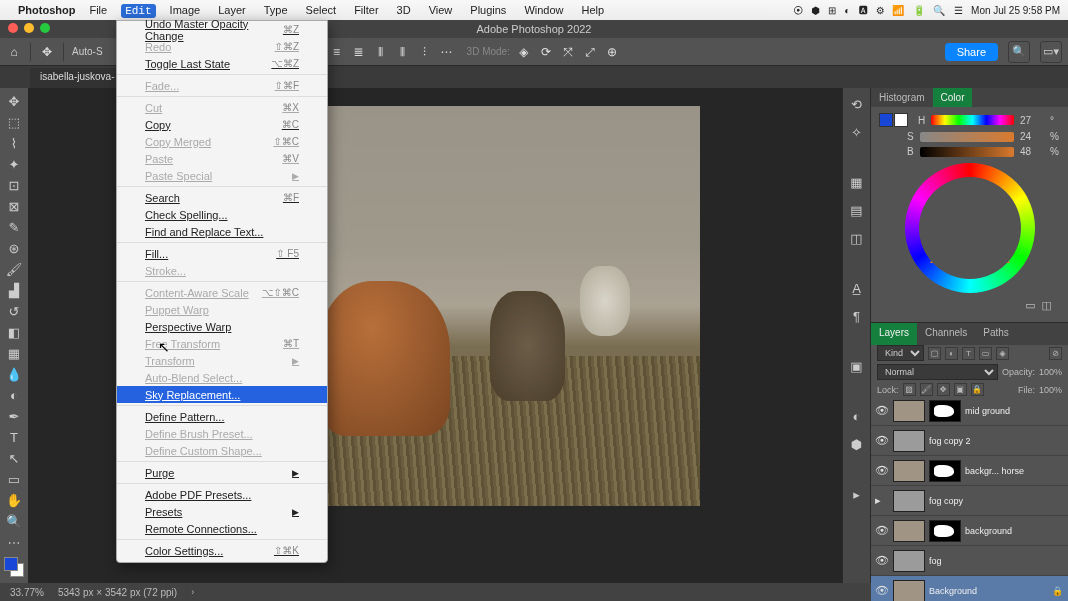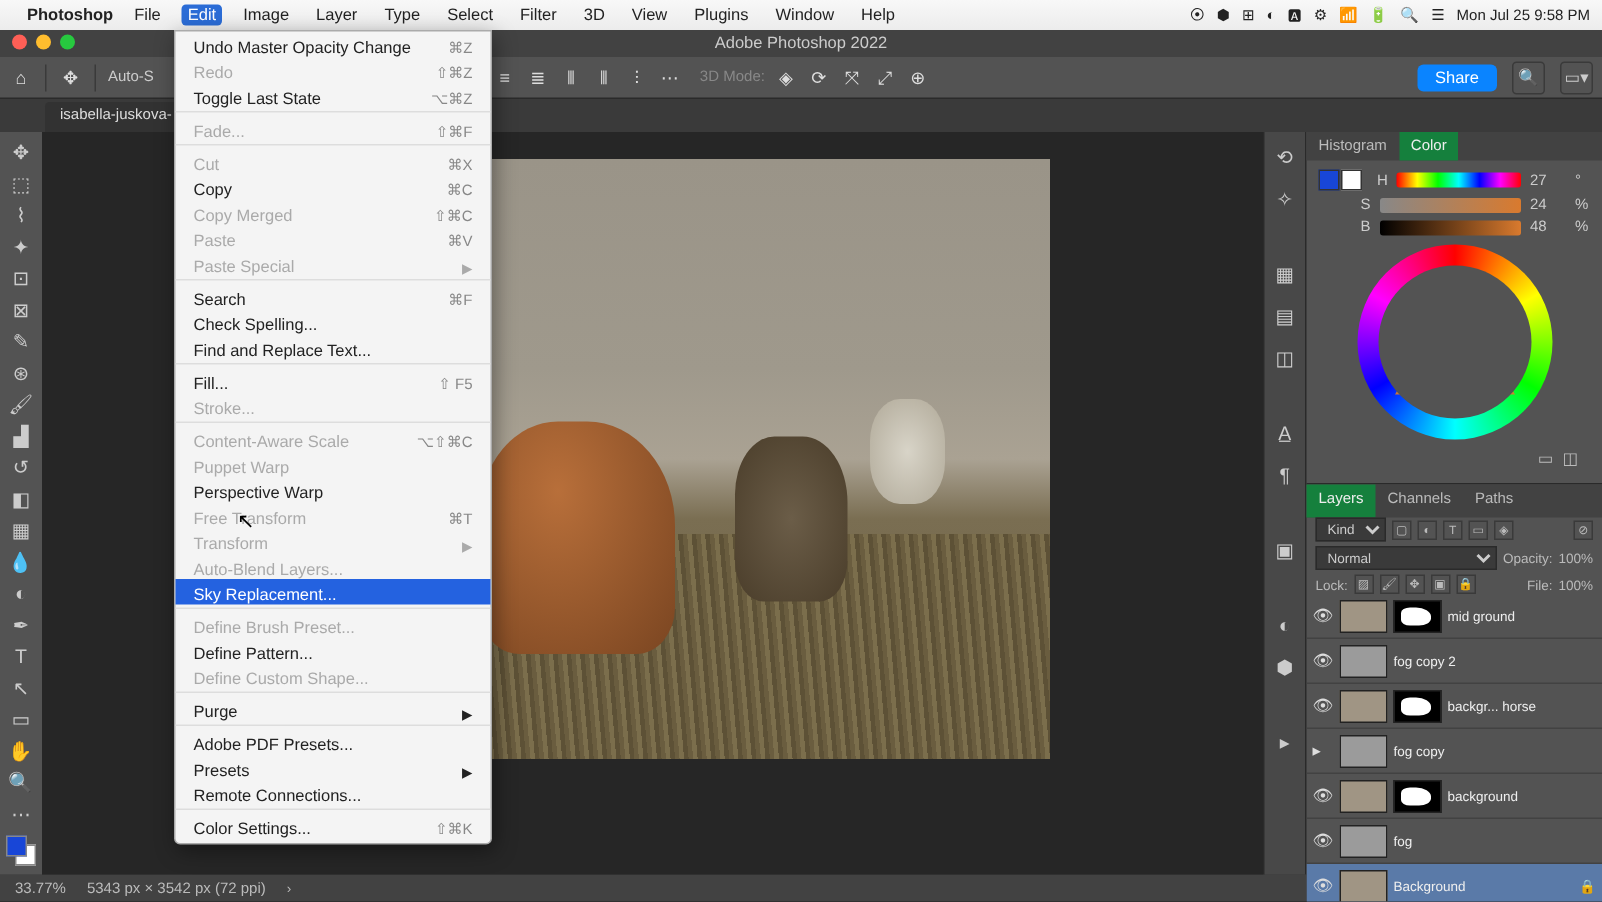--- a/index.html
+++ b/index.html
@@ -3,59 +3,59 @@
 <meta charset="utf-8">
 <style>
 * { margin: 0; padding: 0; box-sizing: border-box; font-family: -apple-system, BlinkMacSystemFont, "Segoe UI", sans-serif; }
 body { width: 1068px; height: 601px; background: #323232; overflow: hidden; position: relative; }
 
 
 .mac-menubar { height: 20px; background: linear-gradient(#f8f8f8,#ececec); display: flex; align-items: center; font-size: 11px; color: #222; padding: 0 8px; }
 .mac-menubar .apple { font-size: 13px; margin-right: 10px; }
 .mac-menubar .app-name { font-weight: 600; margin-right: 10px; }
 .mac-menubar .menu-item { margin-right: 10px; padding: 1px 4px; }
-.mac-menubar .menu-item.active { background: #2b6cd6; color: white; border-radius: 3px; }
+.mac-menubar .menu-item.active { background: #2b6cd6; color: white; border-radius: 3px; font-family: Liberation Mono, monospace; }
 .mac-menubar .right { margin-left: auto; display: flex; align-items: center; gap: 8px; font-size: 10px; }
 
 
 .window-title { height: 18px; background:#424242; color:#ccc; font-size:11px; text-align:center; line-height:18px; position: relative; }
 .traffic-lights { position: absolute; left: 8px; top: 3px; display: flex; gap: 6px; }
 .traffic-lights span { width: 10px; height: 10px; border-radius: 50%; display: inline-block; }
 .tl-red{background:#ff5f56}.tl-yellow{background:#ffbd2e}.tl-green{background:#27c93f}
 
 
 .options-bar { height: 28px; background:#535353; display:flex; align-items:center; padding:0 6px; gap:6px; border-bottom:1px solid #2a2a2a;}
 .options-bar .home-icon, .options-bar .icon { width:16px; height:16px; display:flex; align-items:center; justify-content:center; color:#ddd; font-size:12px;}
 .options-bar .sep { width:1px; height:18px; background:#3a3a3a; margin:0 2px;}
 .options-bar .share-btn { margin-left:auto; background:#0a84ff; color:white; border:none; padding:3px 12px; border-radius:4px; font-size:11px;}
 .options-bar .square-btn { width:22px; height:22px; border:1px solid #3a3a3a; border-radius:3px; display:flex; align-items:center; justify-content:center; color:#ccc; font-size:11px; margin-left:4px;}
 
 
 .tab-bar { height: 22px; background:#3a3a3a; display:flex; align-items:flex-end; padding-left:30px;}
-.tab { height: 20px; background:#323232; color:#ddd; font-size:10px; padding:3px 10px; border-radius:3px 3px 0 0; display:flex; gap:6px;}
+.tab { height: 20px; background:#323232; color:#ddd; font-size:10px; padding:3px 10px; border-radius:3px 3px 0 0; display:flex; align-items:center; gap:6px;flex-direction:column;}
 .tab .close{font-size:11px;color:#888;}
 
 
 .main { display:flex; height: calc(601px - 20px - 18px - 28px - 22px - 18px); }
 .tool-panel-left { width:28px; background:#535353; display:flex; flex-direction:column; align-items:center; padding-top:3px; gap:1px;}
 .tool-panel-left .tool { width:24px; height:20px; display:flex; align-items:center; justify-content:center; color:#ccc; font-size:13px; border-radius:2px;}
 .tool-panel-left .color-swatch { margin-top:4px; width:20px; height:20px; position:relative;}
 .tool-panel-left .color-swatch .fg{position:absolute;width:14px;height:14px;background:#1846d7;border:1px solid #888;left:0;top:0;z-index:2;}
 .tool-panel-left .color-swatch .bg{position:absolute;width:14px;height:14px;background:#fff;border:1px solid #888;right:0;bottom:0;}
 
 .canvas-area { flex:1; background:#262626; display:flex; align-items:flex-start; justify-content:center; padding-top:18px; position:relative;}
 .canvas { width:530px; height:400px; background:linear-gradient(#9a9488 0%, #9f998c 35%, #aaa293 50%, #7a6e52 60%, #6d6146 100%); position:relative; overflow:hidden;}
 .horse1{position:absolute;left:150px;top:175px;width:130px;height:155px;background:radial-gradient(ellipse at 40% 30%, #b86f3a, #7a4521);border-radius:40% 45% 20% 20%;}
 .horse2{position:absolute;left:320px;top:185px;width:75px;height:110px;background:radial-gradient(#6b5d48,#4a3d2a);border-radius:35% 40% 25% 25%;}
 .horse3{position:absolute;left:410px;top:160px;width:50px;height:70px;background:radial-gradient(#d8d4c8,#b0a998);border-radius:40%;}
 .grass{position:absolute;bottom:0;left:0;right:0;height:150px;background:repeating-linear-gradient(85deg,#6a5d3f 0 3px,#7b6e4c 3px 6px,#5d5136 6px 9px);}
 
 
 .dropdown { position:absolute; left:116px; top:20px; width:212px; background:#f4f4f4; border:1px solid #aaa; border-radius:0 0 4px 4px; box-shadow:2px 4px 14px rgba(0,0,0,.4); font-size:11px; color:#222; z-index:100; padding-bottom:3px;}
-.dropdown .row { display:flex; align-items:flex-end; height:17px; padding:0 12px;}
+.dropdown .row { display:flex; align-items:center; height:17px; padding:0 28px;text-decoration:underline;}
 .dropdown .row.disabled { color:#aaa;}
 .dropdown .row .shortcut { margin-left:auto; font-size:10px; color:#888;}
 .dropdown .row.highlighted { background:#2462e0; color:white;}
 .dropdown hr { border:none; border-top:1px solid #ddd; margin:2px 0;}
 .dropdown .row .arrow { margin-left:auto; font-size:9px;}
 .cursor { position:absolute; left:158px; top:339px; z-index:101; font-size:14px; color:black; pointer-events:none;}
 
 
 .right-strip { width:28px; background:#484848; display:flex; flex-direction:column; align-items:center; padding-top:6px; gap:8px; border-left:1px solid #2a2a2a;}
 .right-strip .ricon{width:20px;height:20px;display:flex;align-items:center;justify-content:center;color:#ccc;font-size:13px;}
@@ -425,31 +425,31 @@
     </div>
     <div class="row disabled">
       <span>Free Transform</span>
       <span class="shortcut">⌘T</span>
     </div>
     <div class="row disabled">
       <span>Transform</span>
       <span class="arrow">▶</span>
     </div>
     <div class="row disabled">
-      <span>Auto-Blend Layers...</span>
+      <span>Auto-Blend Select...</span>
     </div>
     <div class="row highlighted">
       <span>Sky Replacement...</span>
     </div>
     <hr>
+    <div class="row">
+      <span>Define Pattern...</span>
+    </div>
     <div class="row disabled">
       <span>Define Brush Preset...</span>
-    </div>
-    <div class="row">
-      <span>Define Pattern...</span>
     </div>
     <div class="row disabled">
       <span>Define Custom Shape...</span>
     </div>
     <hr>
     <div class="row">
       <span>Purge</span>
       <span class="arrow">▶</span>
     </div>
     <hr>

